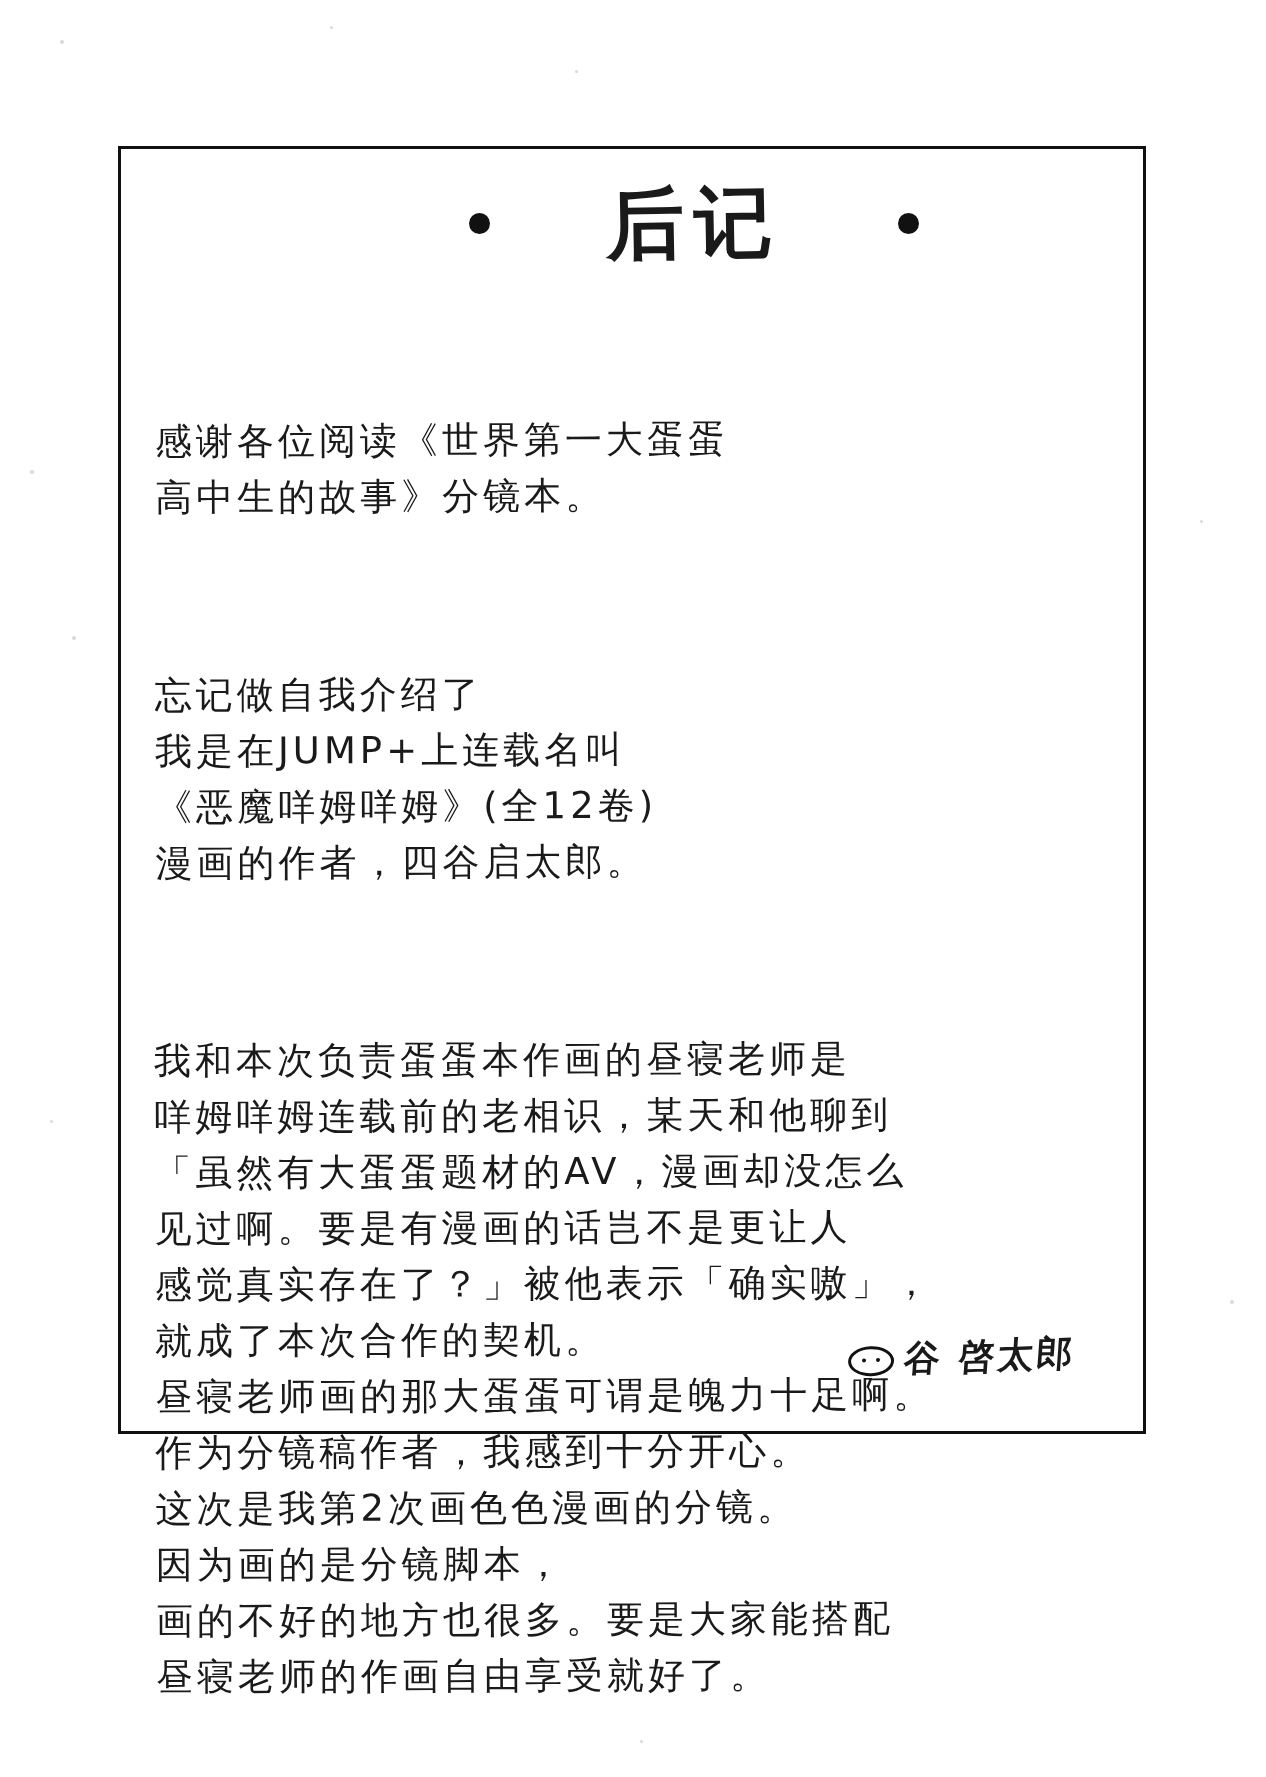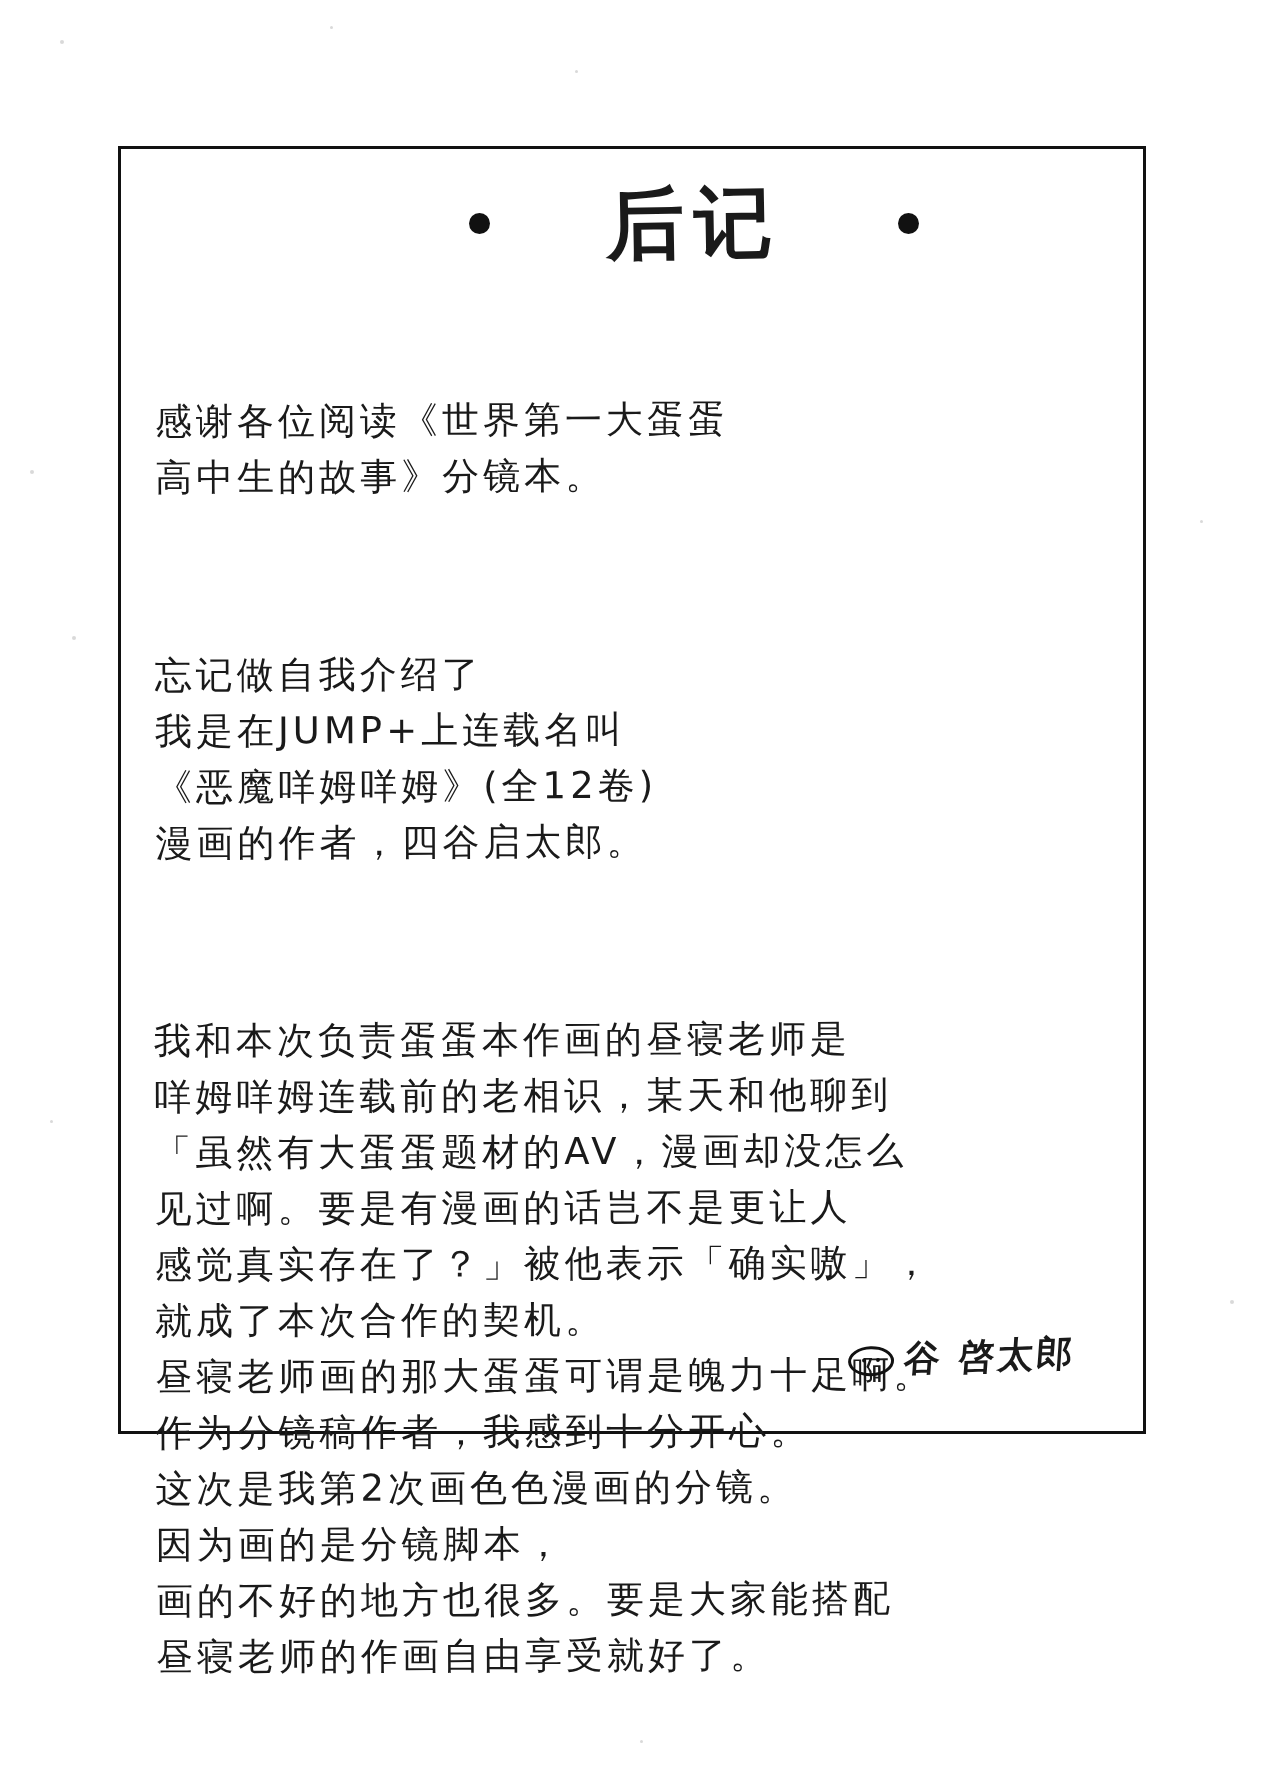--- a/index.html
+++ b/index.html
@@ -61,21 +61,21 @@
     letter-spacing: 10px;
     line-height: 1;
     transform: rotate(-1deg);
     white-space: nowrap;
   }
 
   
   .body-text {
     position: absolute;
     left: 155px;
-    top: 280px;
+    top: 300px;
     width: 880px;
     font-size: 37px;
     line-height: 56px;
     letter-spacing: 4px;
     white-space: pre-wrap;
     word-break: break-word;
   }
   .para {
     margin: 0 0 30px 0;
     white-space: pre-wrap;

